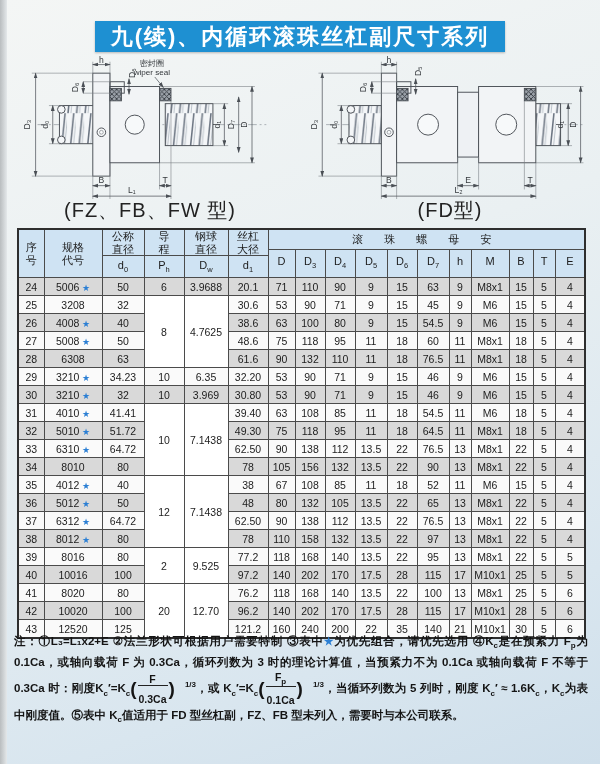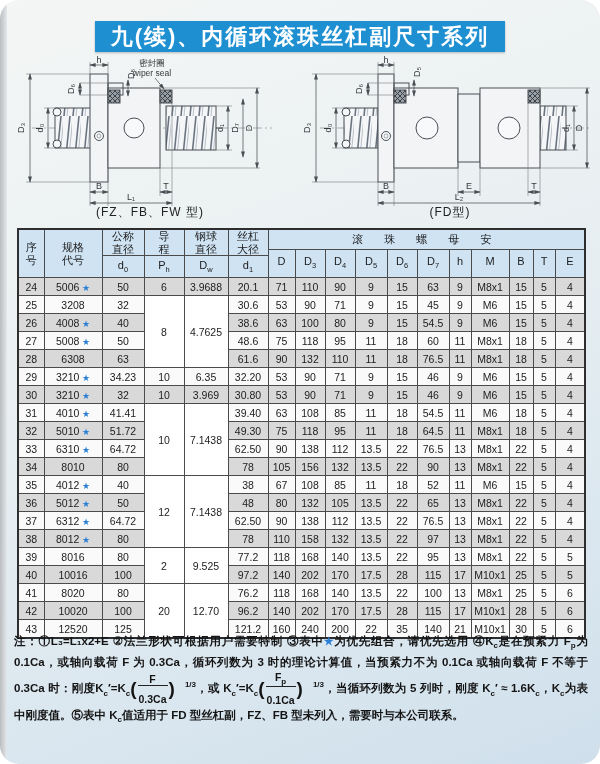--- a/index.html
+++ b/index.html
@@ -5,37 +5,36 @@
   * { margin:0; padding:0; box-sizing:border-box; }
   html,body { width:600px; }
   body {
     font-family:"Liberation Sans", sans-serif;
     color:#1c1c1c;
     background:#fff;
   }
   .page {
     position:relative; width:600px; height:764px; overflow:hidden;
     background:linear-gradient(160deg,#f4f6f5 0%,#eaf0f2 40%,#d9e6ef 80%,#cfdfeb 100%);
-    border-radius:19px;
   }
   .scan-edge{ position:absolute; left:0; top:0; width:7px; height:764px;
     background:linear-gradient(90deg,#b9bdbf,#e4e8ea); }
 
   
   .banner {
     position:absolute; left:95px; top:21px; width:410px; height:31px;
     background:#1e90d2; color:#fff; display:flex; align-items:center; justify-content:center;
     font-size:22px; font-weight:bold; letter-spacing:2px;
     box-shadow:0 1px 2px rgba(0,0,0,.25);
   }
 
   
   .diagrams { position:absolute; left:0; top:56px; width:600px; height:168px; display:flex; }
   .diag-col { width:300px; display:flex; flex-direction:column; align-items:center; }
-  .diag-caption { font-size:12px; color:#222; letter-spacing:1px; margin-top:-2px; }
+  .diag-caption { font-size:20px; color:#222; letter-spacing:1px; margin-top:-2px; }
   svg .part { stroke:#4a4f55; stroke-width:1; }
   svg .thin { stroke:#6b7077; stroke-width:.6; }
   svg .cl   { stroke:#8a9097; stroke-width:.7; stroke-dasharray:9 3 2 3; }
   svg .dim  { stroke:#555a60; stroke-width:.8; }
   svg .ext  { stroke:#777c82; stroke-width:.6; }
   svg text  { font-family:"Liberation Sans", sans-serif; font-size:9px; fill:#34383c; }
   svg .seal-txt { font-size:8.5px; }
 
   
   table.spec {

